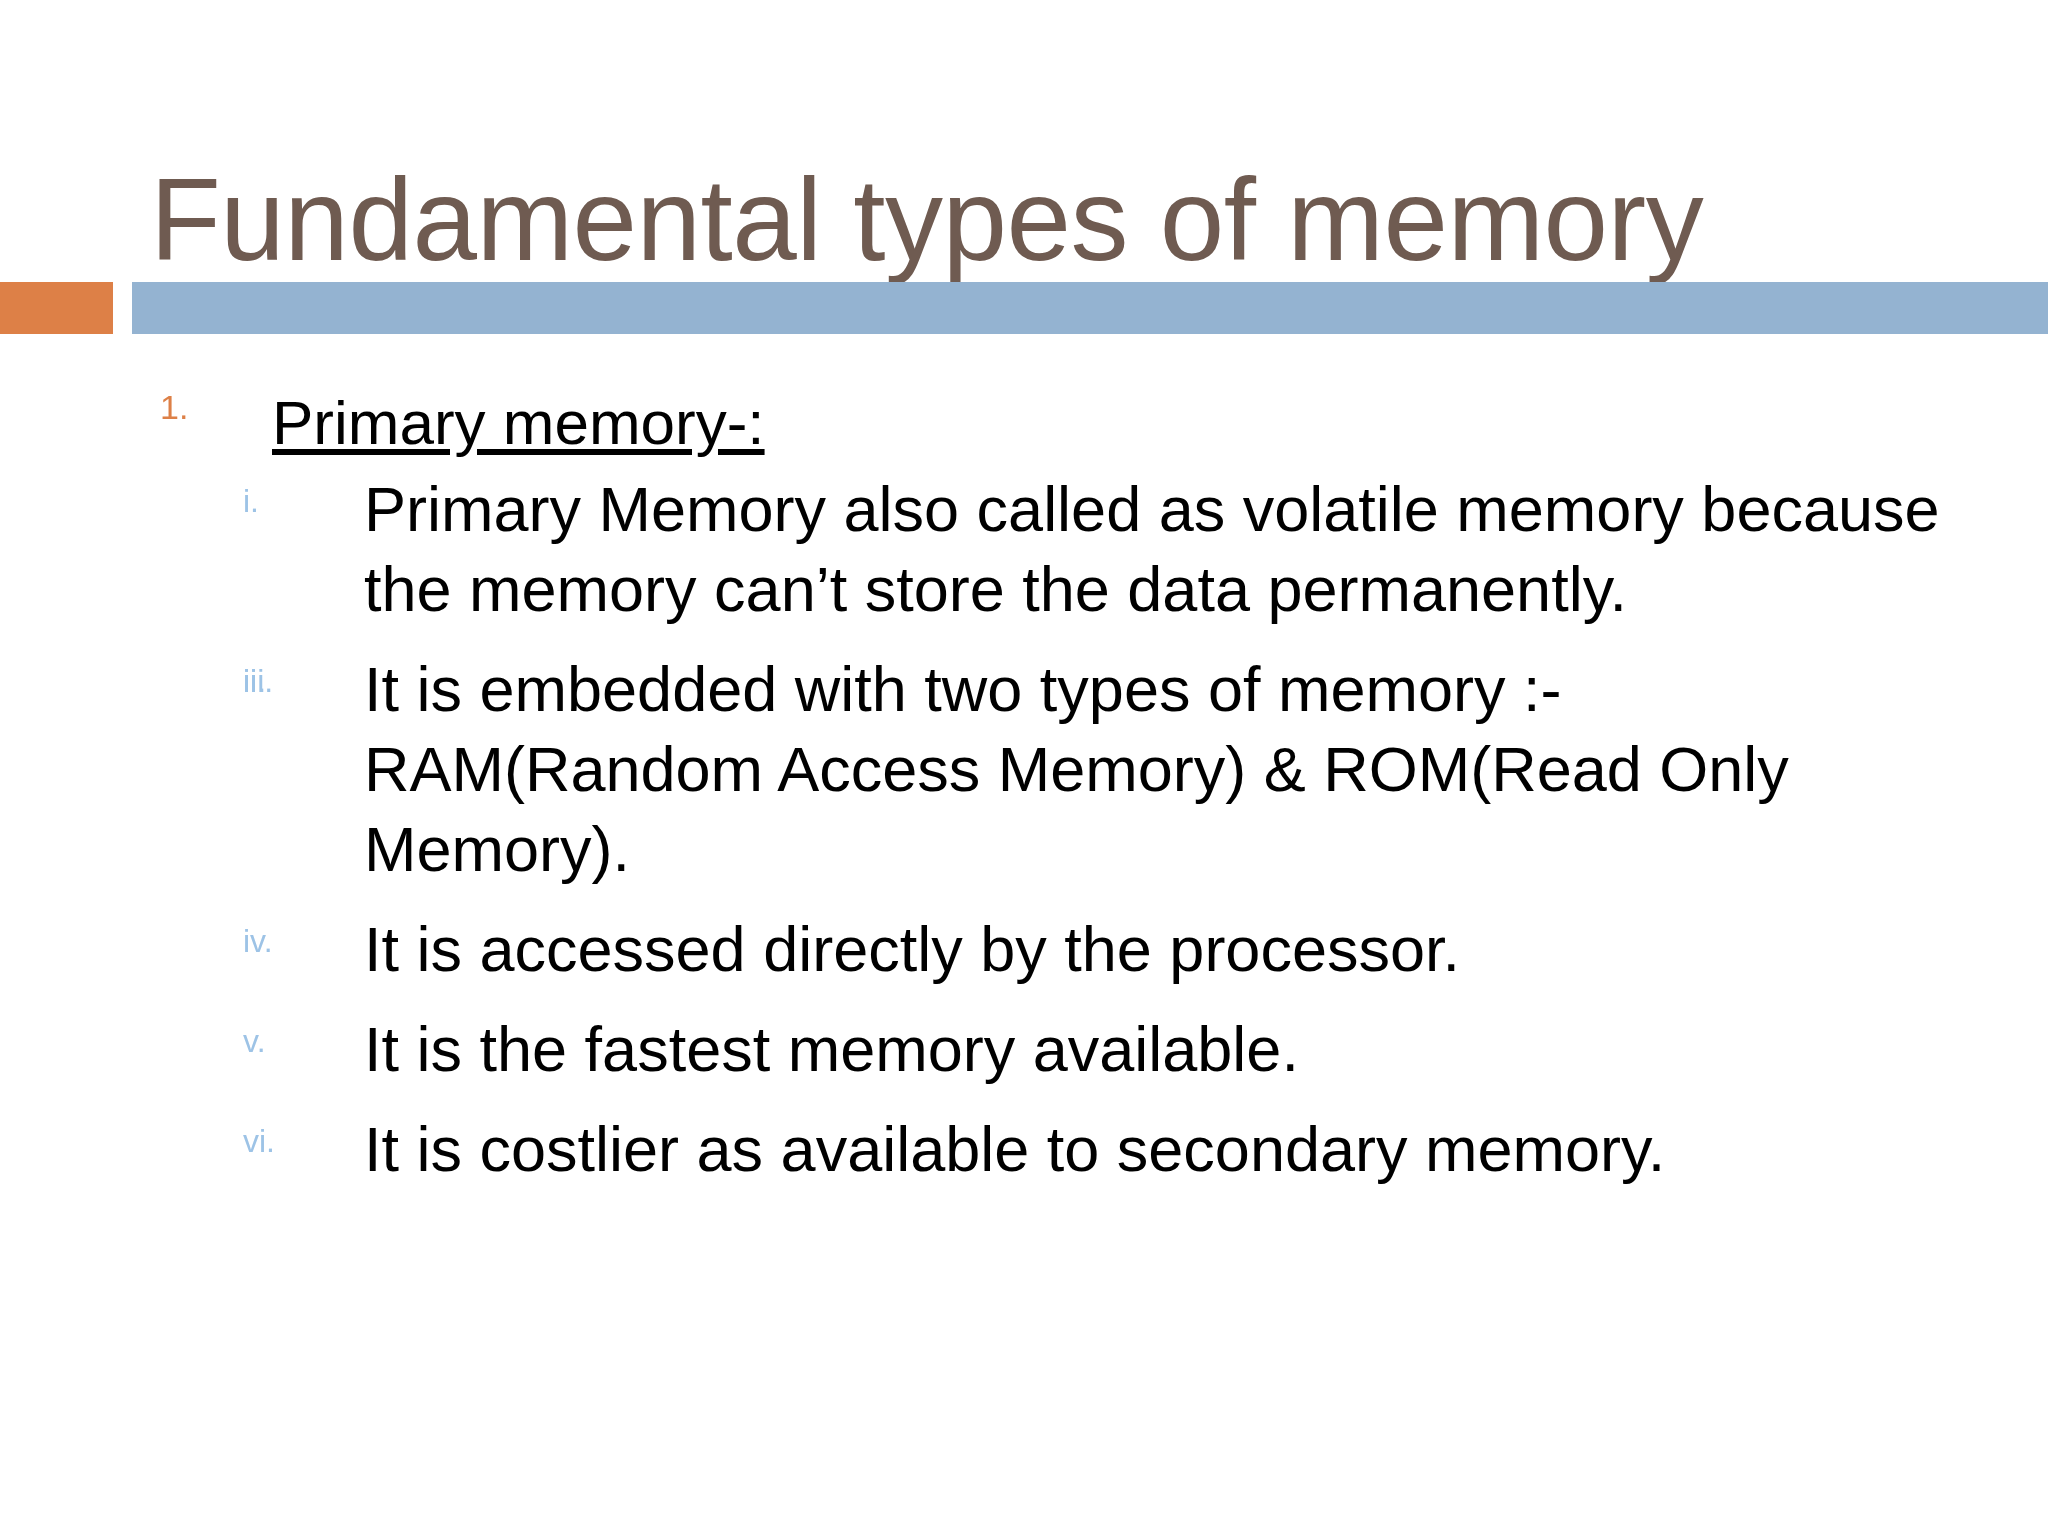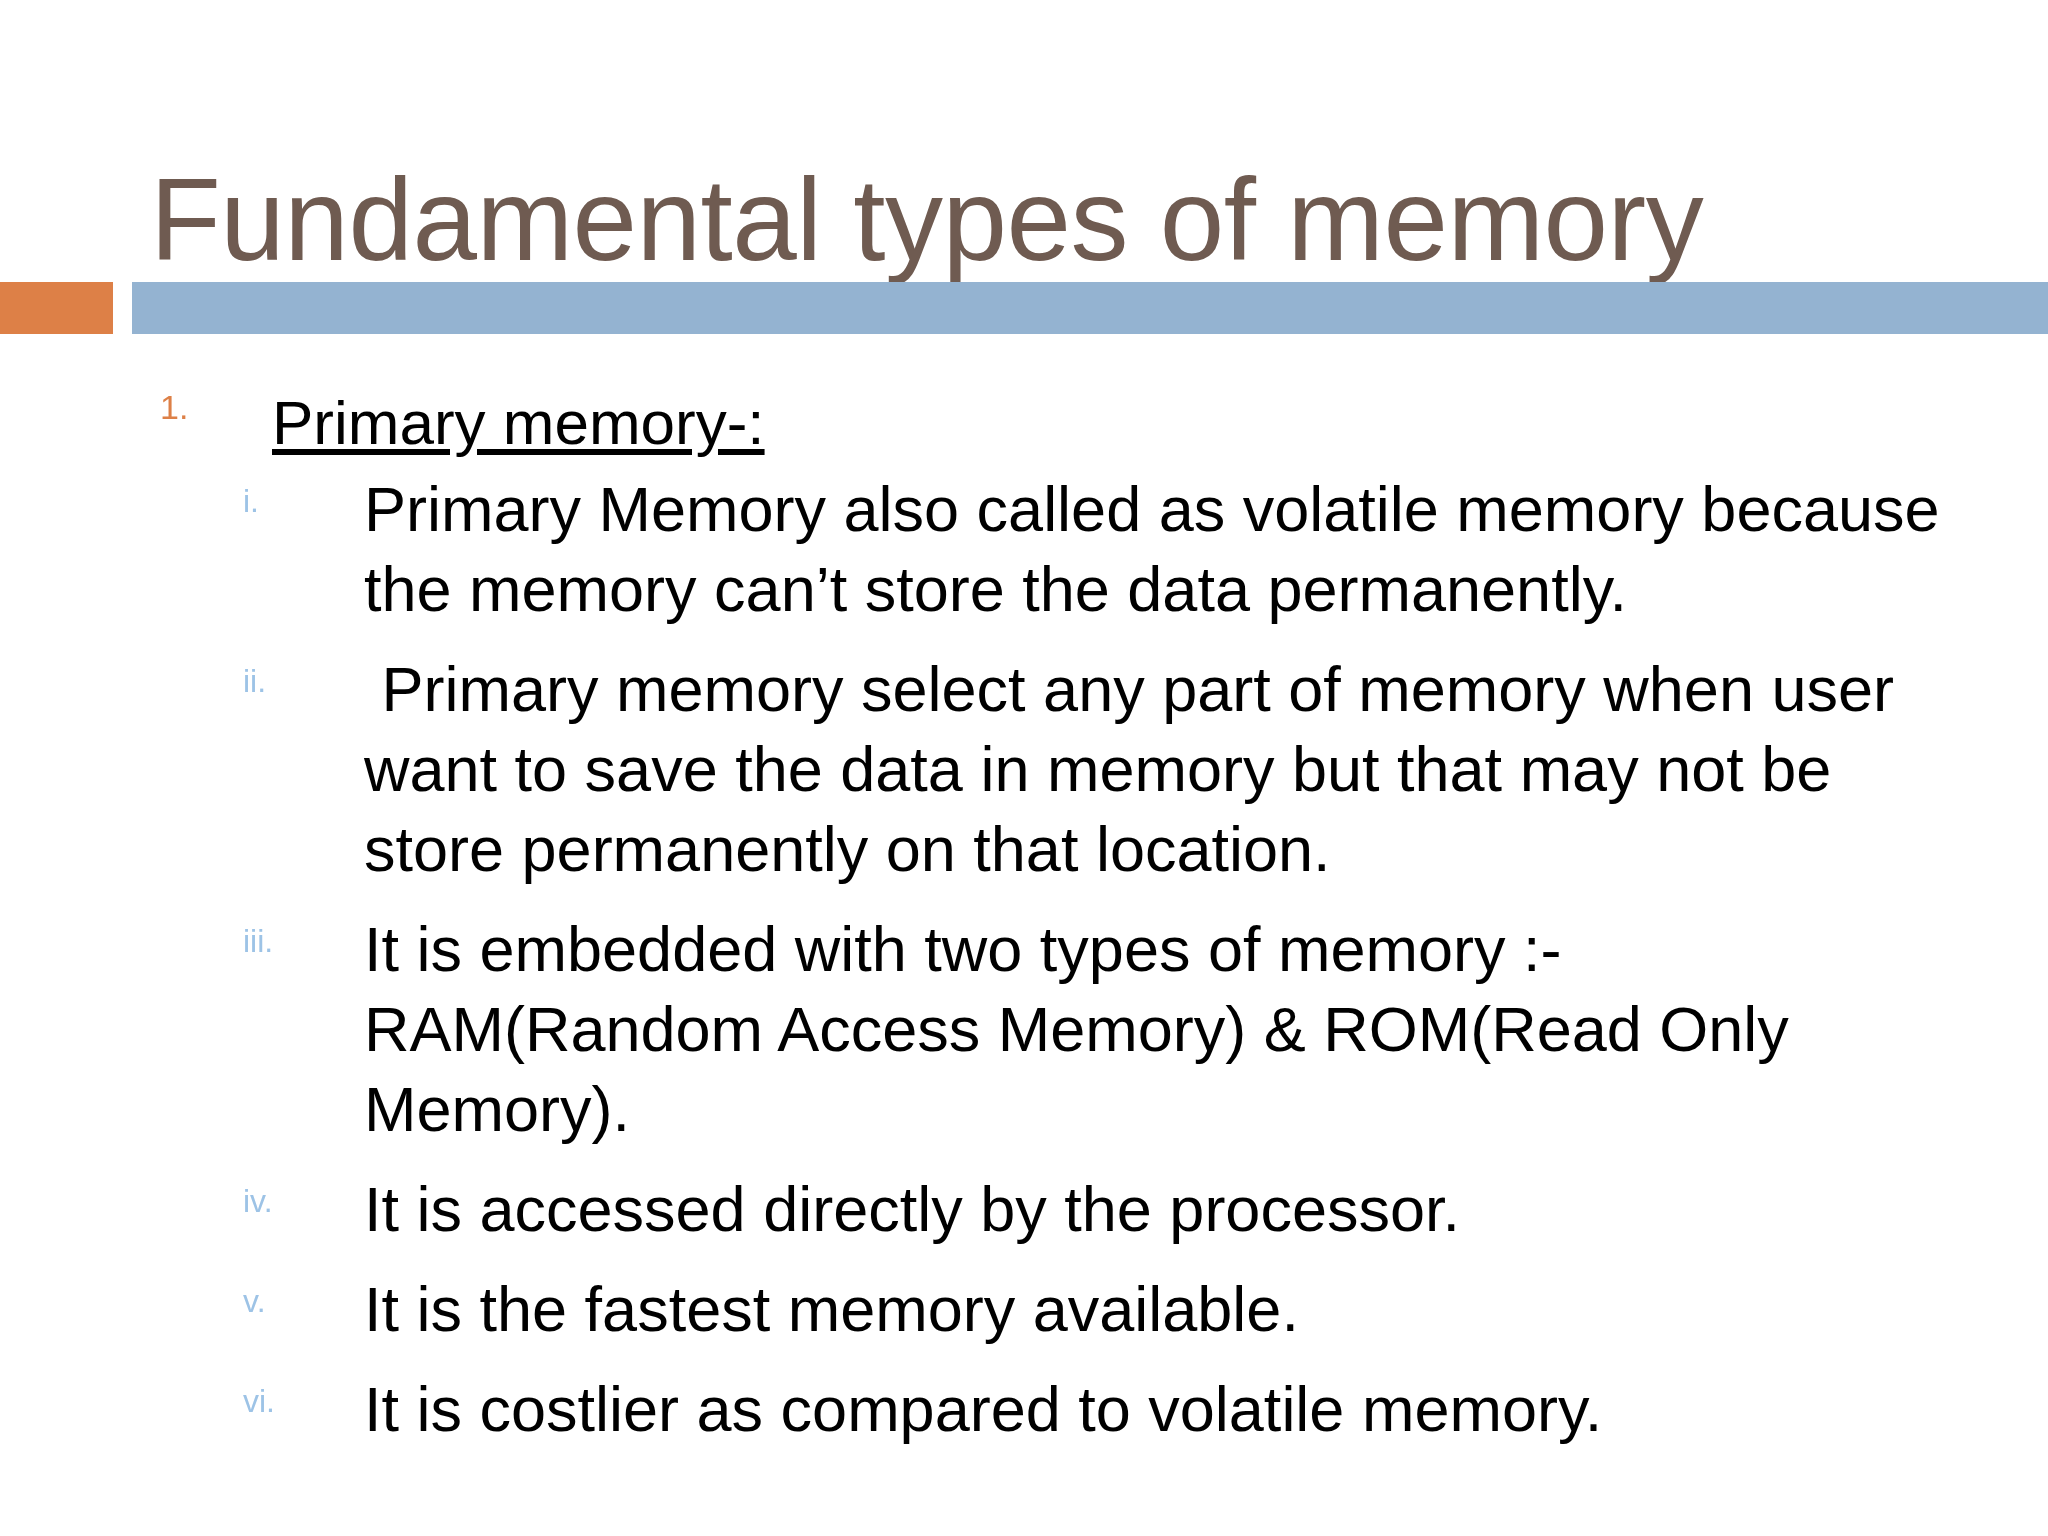--- a/index.html
+++ b/index.html
@@ -140,38 +140,37 @@
 
     <div class="level2-list">
 
       <div class="level2">
         <span class="marker">i.</span>
         <span class="l2-text">Primary Memory also called as volatile memory because the memory can’t store the data permanently.</span>
       </div>
 
       <div class="level2">
         <span class="marker">ii.</span>
-        <span class="l2-text"> Primary memory select any part of memory when user want to save the data in memory but that may not be store permanently on that location.</span>
       </div>
 
       <div class="level2">
         <span class="marker">iii.</span>
         <span class="l2-text">It is embedded with two types of memory :- RAM(Random Access Memory) &amp; ROM(Read Only Memory).</span>
       </div>
 
       <div class="level2">
         <span class="marker">iv.</span>
         <span class="l2-text">It is accessed directly by the processor.</span>
       </div>
 
       <div class="level2">
         <span class="marker">v.</span>
         <span class="l2-text">It is the fastest memory available.</span>
       </div>
 
       <div class="level2">
         <span class="marker">vi.</span>
-        <span class="l2-text">It is costlier as compared to volatile memory.</span>
+        <span class="l2-text">It is costlier as available to secondary memory.</span>
       </div>
 
     </div>
   </div>
 </div>
 
 </body></html>

